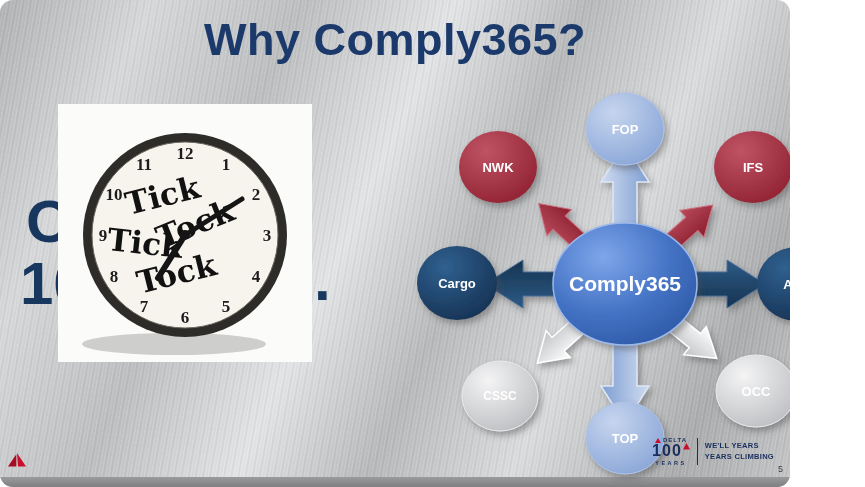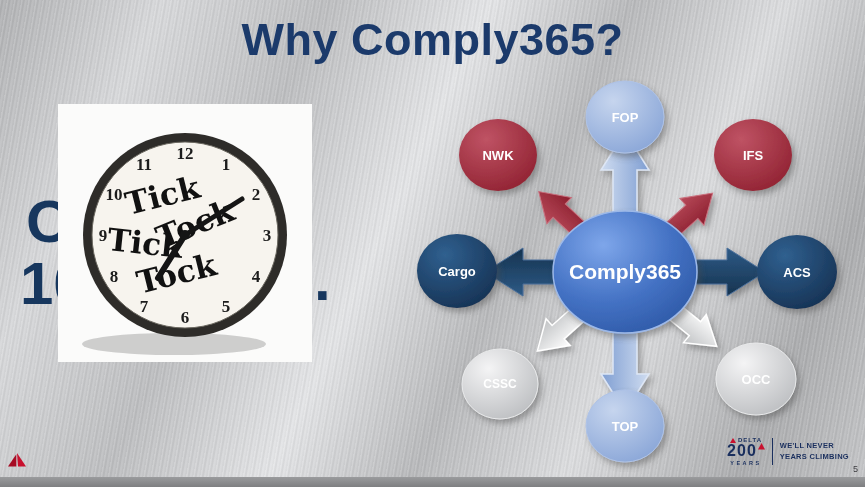--- a/index.html
+++ b/index.html
@@ -1,28 +1,29 @@
 <!DOCTYPE html>
 <html><head>
 <meta charset="utf-8">
 <style>
   * { margin:0; padding:0; box-sizing:border-box; }
   html,body { width:865px; height:487px; }
   body { font-family:"Liberation Sans", sans-serif; }
 
   .slide {
-    position:relative; width:865px; height:487px; overflow:hidden;
+    position:relative; width:790px; height:487px; overflow:hidden;
     background:
       repeating-linear-gradient(100deg,
         rgba(255,255,255,0.10) 0px, rgba(255,255,255,0.10) 1px,
         rgba(0,0,0,0.045) 2px,  rgba(0,0,0,0.045) 3px,
         rgba(255,255,255,0.05) 4px, rgba(255,255,255,0.05) 5px,
         rgba(0,0,0,0.02) 6px,  rgba(0,0,0,0.02) 7px),
       linear-gradient(115deg, #b2b3b5 0%, #d8d9db 15%, #bebfc1 30%, #e4e5e7 45%,
         #b9babc 58%, #dcdddf 72%, #acadaf 88%, #c6c7c9 100%);
+    border-radius: 13px;
   }
 
   .bottom-band {
     position:absolute; left:0; bottom:0; width:100%; height:10px;
     background:linear-gradient(#9a9b9d,#7e7f81);
   }
 
   .title {
     position:absolute; top:14px; left:0; width:100%; text-align:center;
     font-size:45px; font-weight:bold; color:#1b3a6b; letter-spacing:0.5px;
@@ -36,21 +37,21 @@
   #frag-line1 { left:26px; top:192px; }
   #frag-line2 { left:20px; top:254px; }
   #frag-dot   { left:314px; top:250px; z-index:3; }
 
   .clock-box {
     position:absolute; left:58px; top:104px; width:254px; height:258px;
     background:#fbfbfa; z-index:2;
   }
 
   .diagram {
-    position:absolute; left:413px; top:72px; width:440px; height:400px; z-index:2;
+    position:absolute; left:413px; top:84px; width:440px; height:400px; z-index:2;
   }
 
   .node-label { font-weight:bold; fill:#ffffff; font-family:"Liberation Sans",sans-serif; }
   .center-label { font-weight:bold; fill:#ffffff; font-size:21px; font-family:"Liberation Sans",sans-serif; }
 
   .clock-num { font-family:"Liberation Serif", serif; font-weight:bold; font-size:17px; fill:#1c1c1c; }
   .ticktock  { font-family:"DejaVu Serif", serif; font-weight:bold; font-size:31px; fill:#111; }
 
   .page-num { position:absolute; right:7px; bottom:13px; font-size:9px; color:#3d3d40; z-index:4; }
 
@@ -197,30 +198,30 @@
 
   <div class="brand">
     <div class="brand-left">
       <div class="delta-row">
         <svg width="6" height="5" viewBox="0 0 6 5">
           <polygon points="3,0 6,5 0,5" fill="#c8102e"></polygon>
         </svg>
         <span>DELTA</span>
       </div>
       <div class="row-100">
-        <span class="n100">200</span>
+        <span class="n100">100</span>
         <svg width="7" height="7" viewBox="0 0 7 7">
           <polygon points="3.5,0 7,6.5 0,6.5" fill="#c8102e"></polygon>
         </svg>
       </div>
       <div class="years">YEARS</div>
     </div>
     <div class="divider"></div>
     <div class="tagline">
-      <div>WE'LL NEVER</div>
+      <div>WE'LL YEARS</div>
       <div>YEARS CLIMBING</div>
     </div>
   </div>
 
   <div class="page-num">5</div>
 
   <div class="bottom-band"></div>
 </div>
 
 </body></html>

